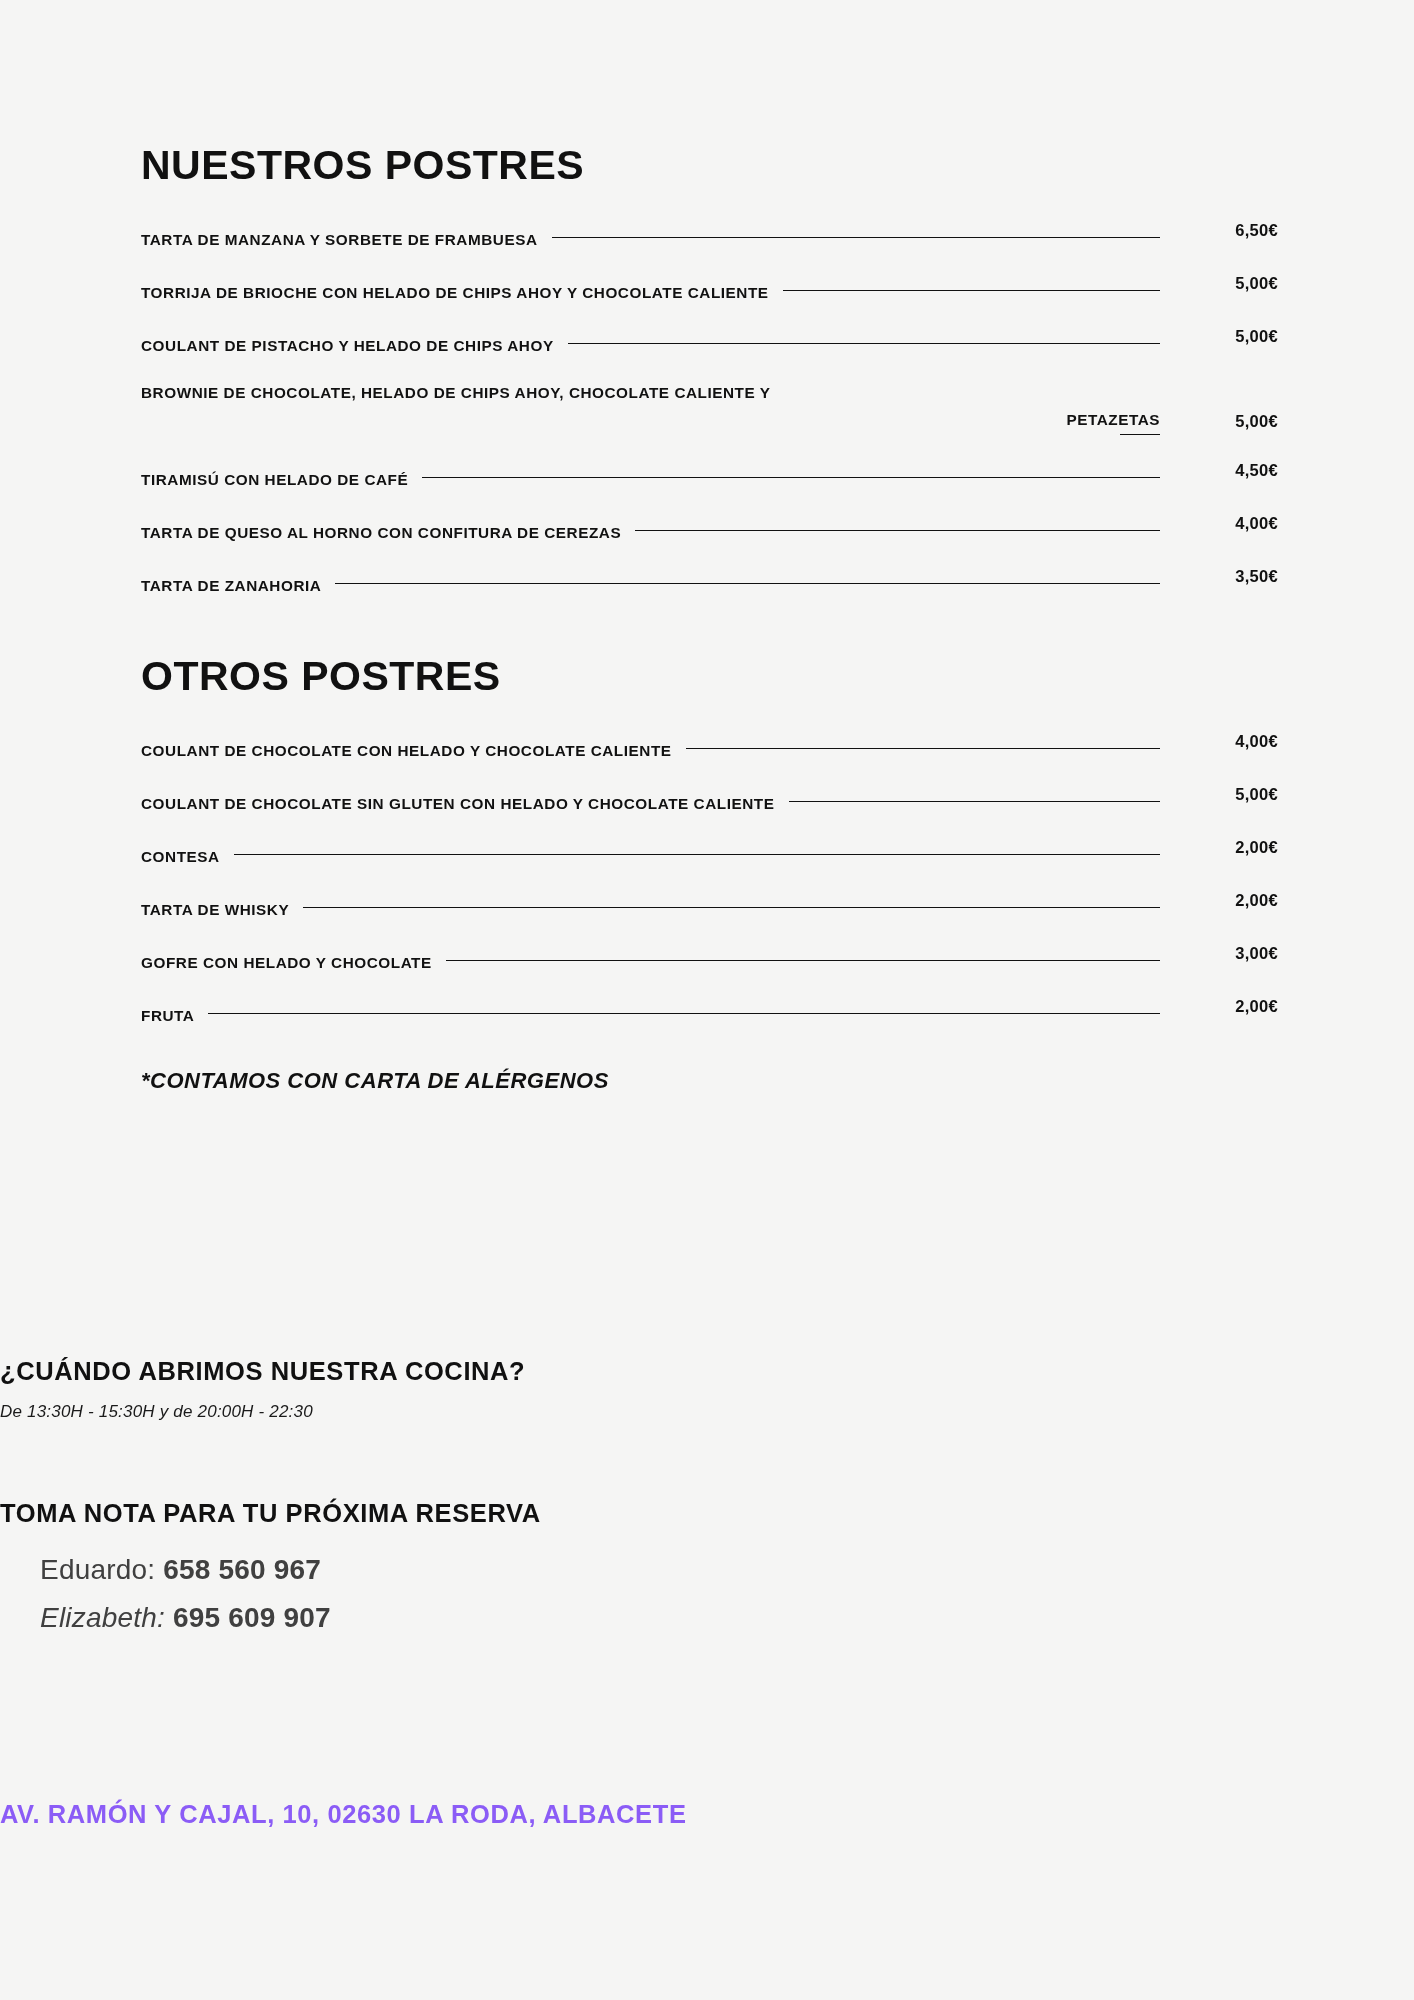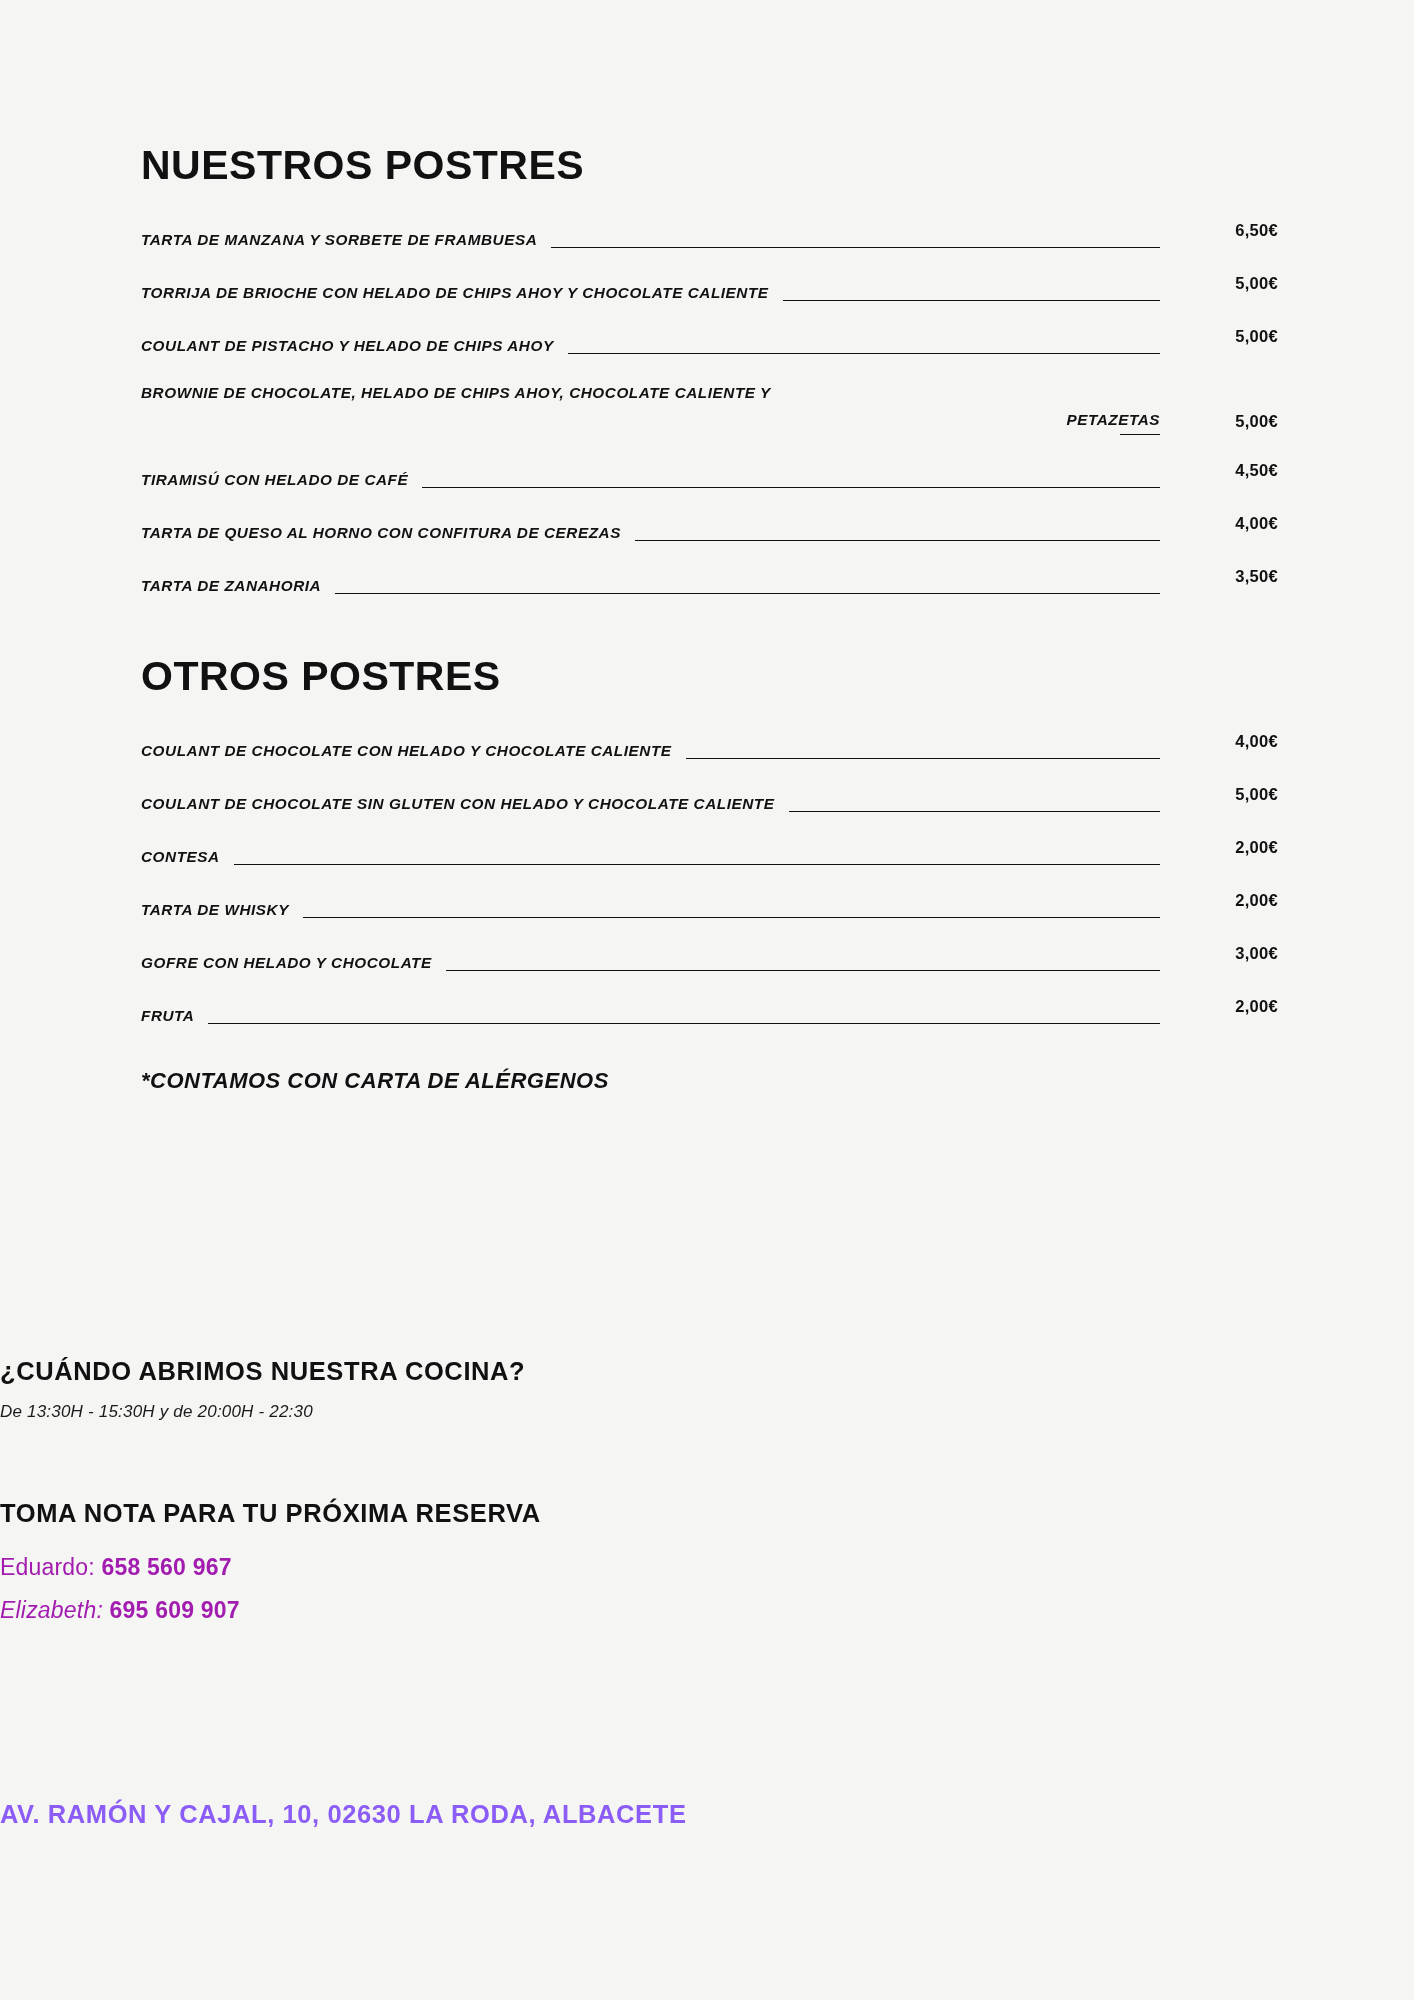--- a/index.html
+++ b/index.html
@@ -57,23 +57,22 @@
     display: flex;
     align-items: flex-end;
     width: 100%;
     margin-bottom: 20px;
   }
 
   .item-block {
     flex: 1 1 auto;
     min-width: 0;
     display: flex;
-    align-items: flex-end;
+    align-items: center;
     flex-wrap: wrap;
-    font-style: italic;
   }
 
   .item-name {
     font-size: 15.3px;
     font-weight: 700;
     letter-spacing: 0.55px;
     line-height: 1.75;
     white-space: nowrap;
     color: #111111;
   }
@@ -146,25 +145,26 @@
   .hours-line {
     font-size: 17px;
     font-style: italic;
     font-weight: 400;
     color: #1a1a1a;
     margin-top: 14px;
     letter-spacing: 0.2px;
   }
 
   .contact-line {
-    font-size: 23px;
+    font-size: 28px;
     font-weight: 400;
-    color: #a21caf;
+    color: #404040;
     margin-top: 24px;
     letter-spacing: 0.2px;
+    margin-left: 40px;
   }
   .contact-line.second {
     margin-top: 16px;
   }
   .contact-name {
     font-weight: 400;
   }
   .contact-name.italic {
     font-style: italic;
   }

